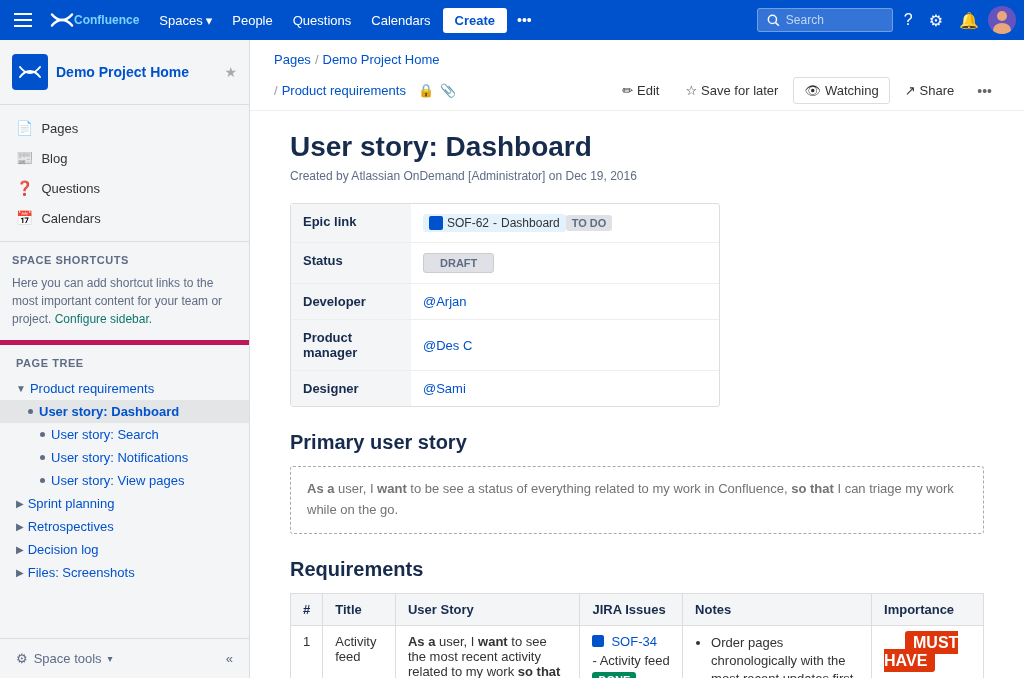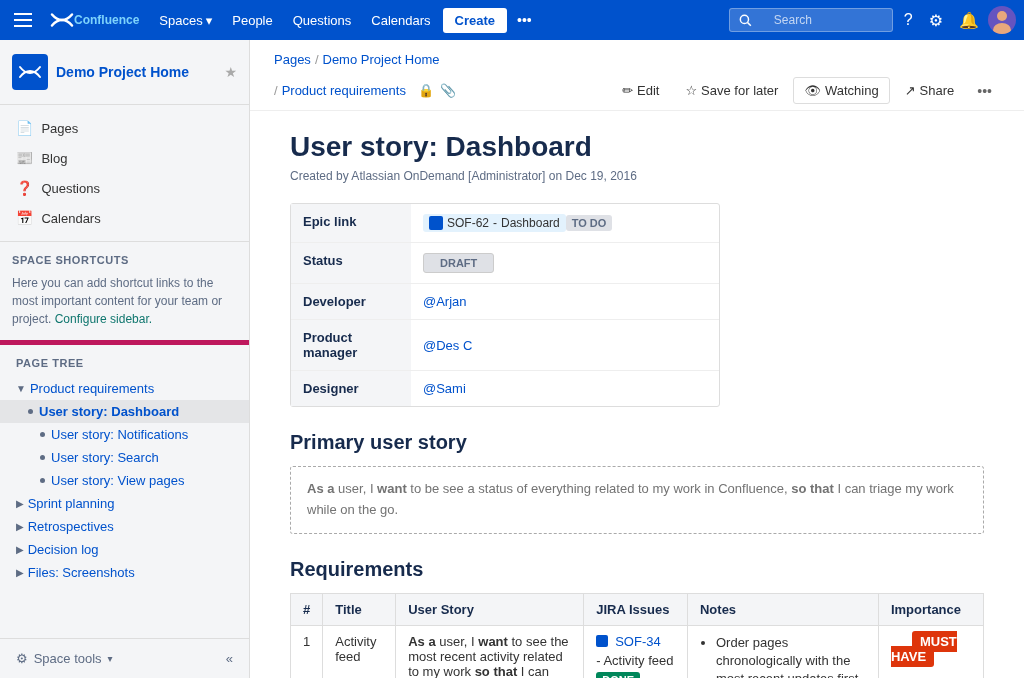--- a/index.html
+++ b/index.html
@@ -9,21 +9,21 @@
     .top-nav {
       display: flex; align-items: center; background: #0052cc; height: 40px; padding: 0 8px; gap: 4px; position: fixed; top: 0; left: 0; right: 0; z-index: 100;
     }
     .nav-icon { color: #fff; padding: 6px; cursor: pointer; display: flex; align-items: center; }
     .nav-logo { display: flex; align-items: center; color: #7dd3fc; font-weight: bold; font-size: 12px; padding: 0 8px; }
     .nav-logo svg { width: 24px; height: 24px; }
     .nav-link { color: #fff; font-size: 13px; padding: 6px 8px; cursor: pointer; border-radius: 3px; display: flex; align-items: flex-end; gap: 3px; white-space: nowrap; }
     .nav-create { background: #fff; color: #0052cc; font-weight: 600; font-size: 13px; padding: 5px 12px; border-radius: 3px; cursor: pointer; border: none; }
     .nav-more { color: #fff; padding: 6px; cursor: pointer; }
     .nav-spacer { flex: 1; }
-    .nav-search { background: rgba(255,255,255,0.2); border: 1px solid rgba(255,255,255,0.3); border-radius: 3px; color: #fff; padding: 4px 8px; width: 164px; display: flex; align-items: flex-end; gap: 22px; }
+    .nav-search { background: rgba(255,255,255,0.2); border: 1px solid rgba(255,255,255,0.3); border-radius: 3px; color: #fff; padding: 4px 8px; width: 136px; display: flex; align-items: flex-end; gap: 6px; }
     .nav-icons-right { display: flex; align-items: center; gap: 2px; }
     .nav-icon-btn { color: #fff; padding: 6px 7px; cursor: pointer; border-radius: 3px; font-size: 16px; display: flex; align-items: center; }
     .nav-avatar { width: 28px; height: 28px; border-radius: 50%; background: #6554c0; display: flex; align-items: center; justify-content: center; cursor: pointer; overflow: hidden; }
 
     
     .layout { display: flex; margin-top: 40px; height: calc(100vh - 40px); }
 
     
     .sidebar { width: 250px; min-width: 250px; background: #f4f5f7; border-right: 1px solid #ddd; display: flex; flex-direction: column; height: 100%; overflow-y: auto; }
     .sidebar-header { display: flex; align-items: center; gap: 8px; padding: 14px 12px; border-bottom: 1px solid #ddd; }
@@ -87,21 +87,21 @@
     .story-box { border: 1px dashed #aaa; border-radius: 3px; padding: 12px 16px; margin-bottom: 24px; font-size: 13px; line-height: 1.6; color: #737373; }
     .story-box b { font-weight: 700; }
 
     
     .req-table { width: 100%; border-collapse: collapse; font-size: 13px; }
     .req-table th { background: #f4f5f7; border: 1px solid #ddd; padding: 8px 12px; text-align: left; font-weight: 600; color: #172b4d; }
     .req-table td { border: 1px solid #ddd; padding: 8px 12px; vertical-align: top; }
     .req-table td ul { padding-left: 16px; }
     .req-table td ul li { margin-bottom: 4px; line-height: 1.4; }
     .done-badge { background: #00875a; color: #fff; font-size: 11px; font-weight: 700; padding: 2px 6px; border-radius: 3px; }
-    .must-have-badge { background: #de350b; color: #fff; font-size: 13px; font-weight: 700; padding: 3px 8px; border-radius: 3px; margin-left: 21px; }
+    .must-have-badge { background: #de350b; color: #fff; font-size: 16px; font-weight: 700; padding: 3px 8px; border-radius: 3px; margin-left: 21px; }
     .jira-link { color: #0052cc; cursor: pointer; }
     .jira-issue-icon { width: 12px; height: 12px; background: #0052cc; border-radius: 2px; display: inline-block; vertical-align: middle; margin-right: 3px; }
   </style>
 </head>
 <body>
 
 <nav class="top-nav">
   <div class="nav-icon">
     <svg width="18" height="18" fill="white" viewBox="0 0 18 18">
         <rect y="2" width="18" height="2"></rect>
@@ -199,25 +199,25 @@
       <div class="tree-item">
         <span class="arrow">▼</span>
         <span>Product requirements</span>
       </div>
       <div class="tree-item active indent1">
         <span class="dot"></span>
         <span>User story: Dashboard</span>
       </div>
       <div class="tree-item indent2">
         <span class="dot"></span>
-        <span>User story: Notifications</span>
+        <span>User story: Search</span>
       </div>
       <div class="tree-item indent2">
         <span class="dot"></span>
-        <span>User story: Search</span>
+        <span>User story: Notifications</span>
       </div>
       <div class="tree-item indent2">
         <span class="dot"></span>
         <span>User story: View pages</span>
       </div>
       <div class="tree-item">
         <span class="arrow">▶</span>
         <span>Sprint planning</span>
       </div>
       <div class="tree-item">

